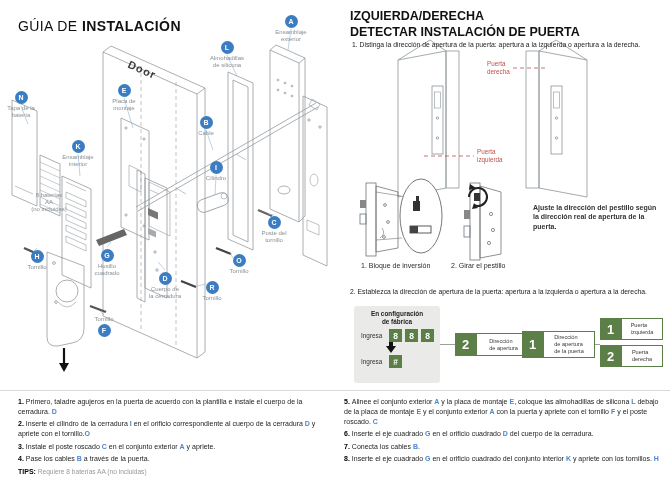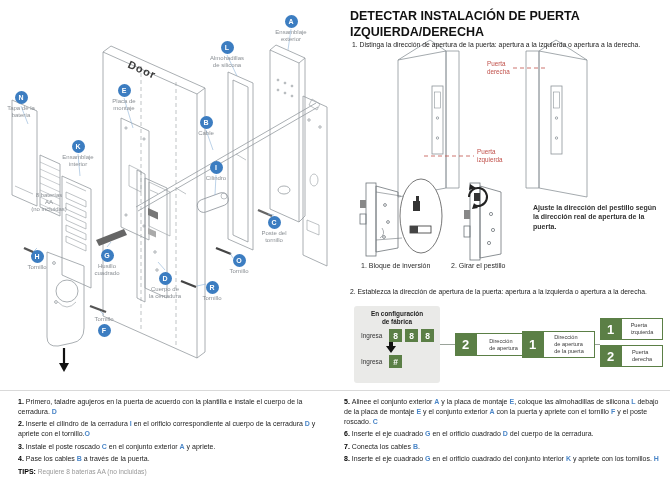--- a/index.html
+++ b/index.html
@@ -220,20 +220,23 @@
         <rect x="464" y="226" width="6" height="11"></rect>
 
         <path d="M469,197 a9,9 0 1 1 5,8" stroke="#222" stroke-width="2"></path>
         <path d="M472,209 l6,-1 -4,-5 Z" fill="#222" stroke="none"></path>
         <path d="M469,190 l7,-2 -6,-4 Z" fill="#222" stroke="none"></path>
         <rect x="474" y="193" width="6" height="8" fill="#333" stroke="none"></rect>
       </g>
     </g>
   </svg>
 
+  <div class="abs" id="left-title">
+    <span>GÚIA DE </span><span class="tb">INSTALACIÓN</span>
+  </div>
 
   <div class="abs" id="door-word">Door</div>
 
   <div class="abs" style="left:0;top:0;width:670px;height:483px;pointer-events:none;">
       <div class="part-label" style="left: 21px; top: 91px;">
         <div class="part-circle">N</div>
         <div class="part-caption">Tapa de la
 batería</div>
       </div>
       <div class="part-label" style="left: 78px; top: 140px;">
@@ -296,22 +299,22 @@
         <div class="part-circle">F</div>
       </div>
       <div class="part-label" style="left: 49px; top: 192px;">
         <div class="part-caption">8 baterías
 AA
 (no incluidas)</div>
       </div>
     </div>
 
   <div class="abs" id="right-title">
+    <div>IZQUIERDA/DERECHA</div>
     <div>DETECTAR INSTALACIÓN DE PUERTA</div>
-    <div>IZQUIERDA/DERECHA</div>
   </div>
 
   <div class="abs step-line" id="step1">1. Distinga la dirección de apertura de la puerta: apertura a la izquierda o apertura a la derecha.</div>
 
   <div class="abs red-label" id="lbl-derecha">Puerta
 derecha</div>
   <div class="abs red-label" id="lbl-izquierda">Puerta
 izquierda</div>
 
   <div class="abs lock-cap" id="lock-cap-1">1. Bloque de inversión</div>

